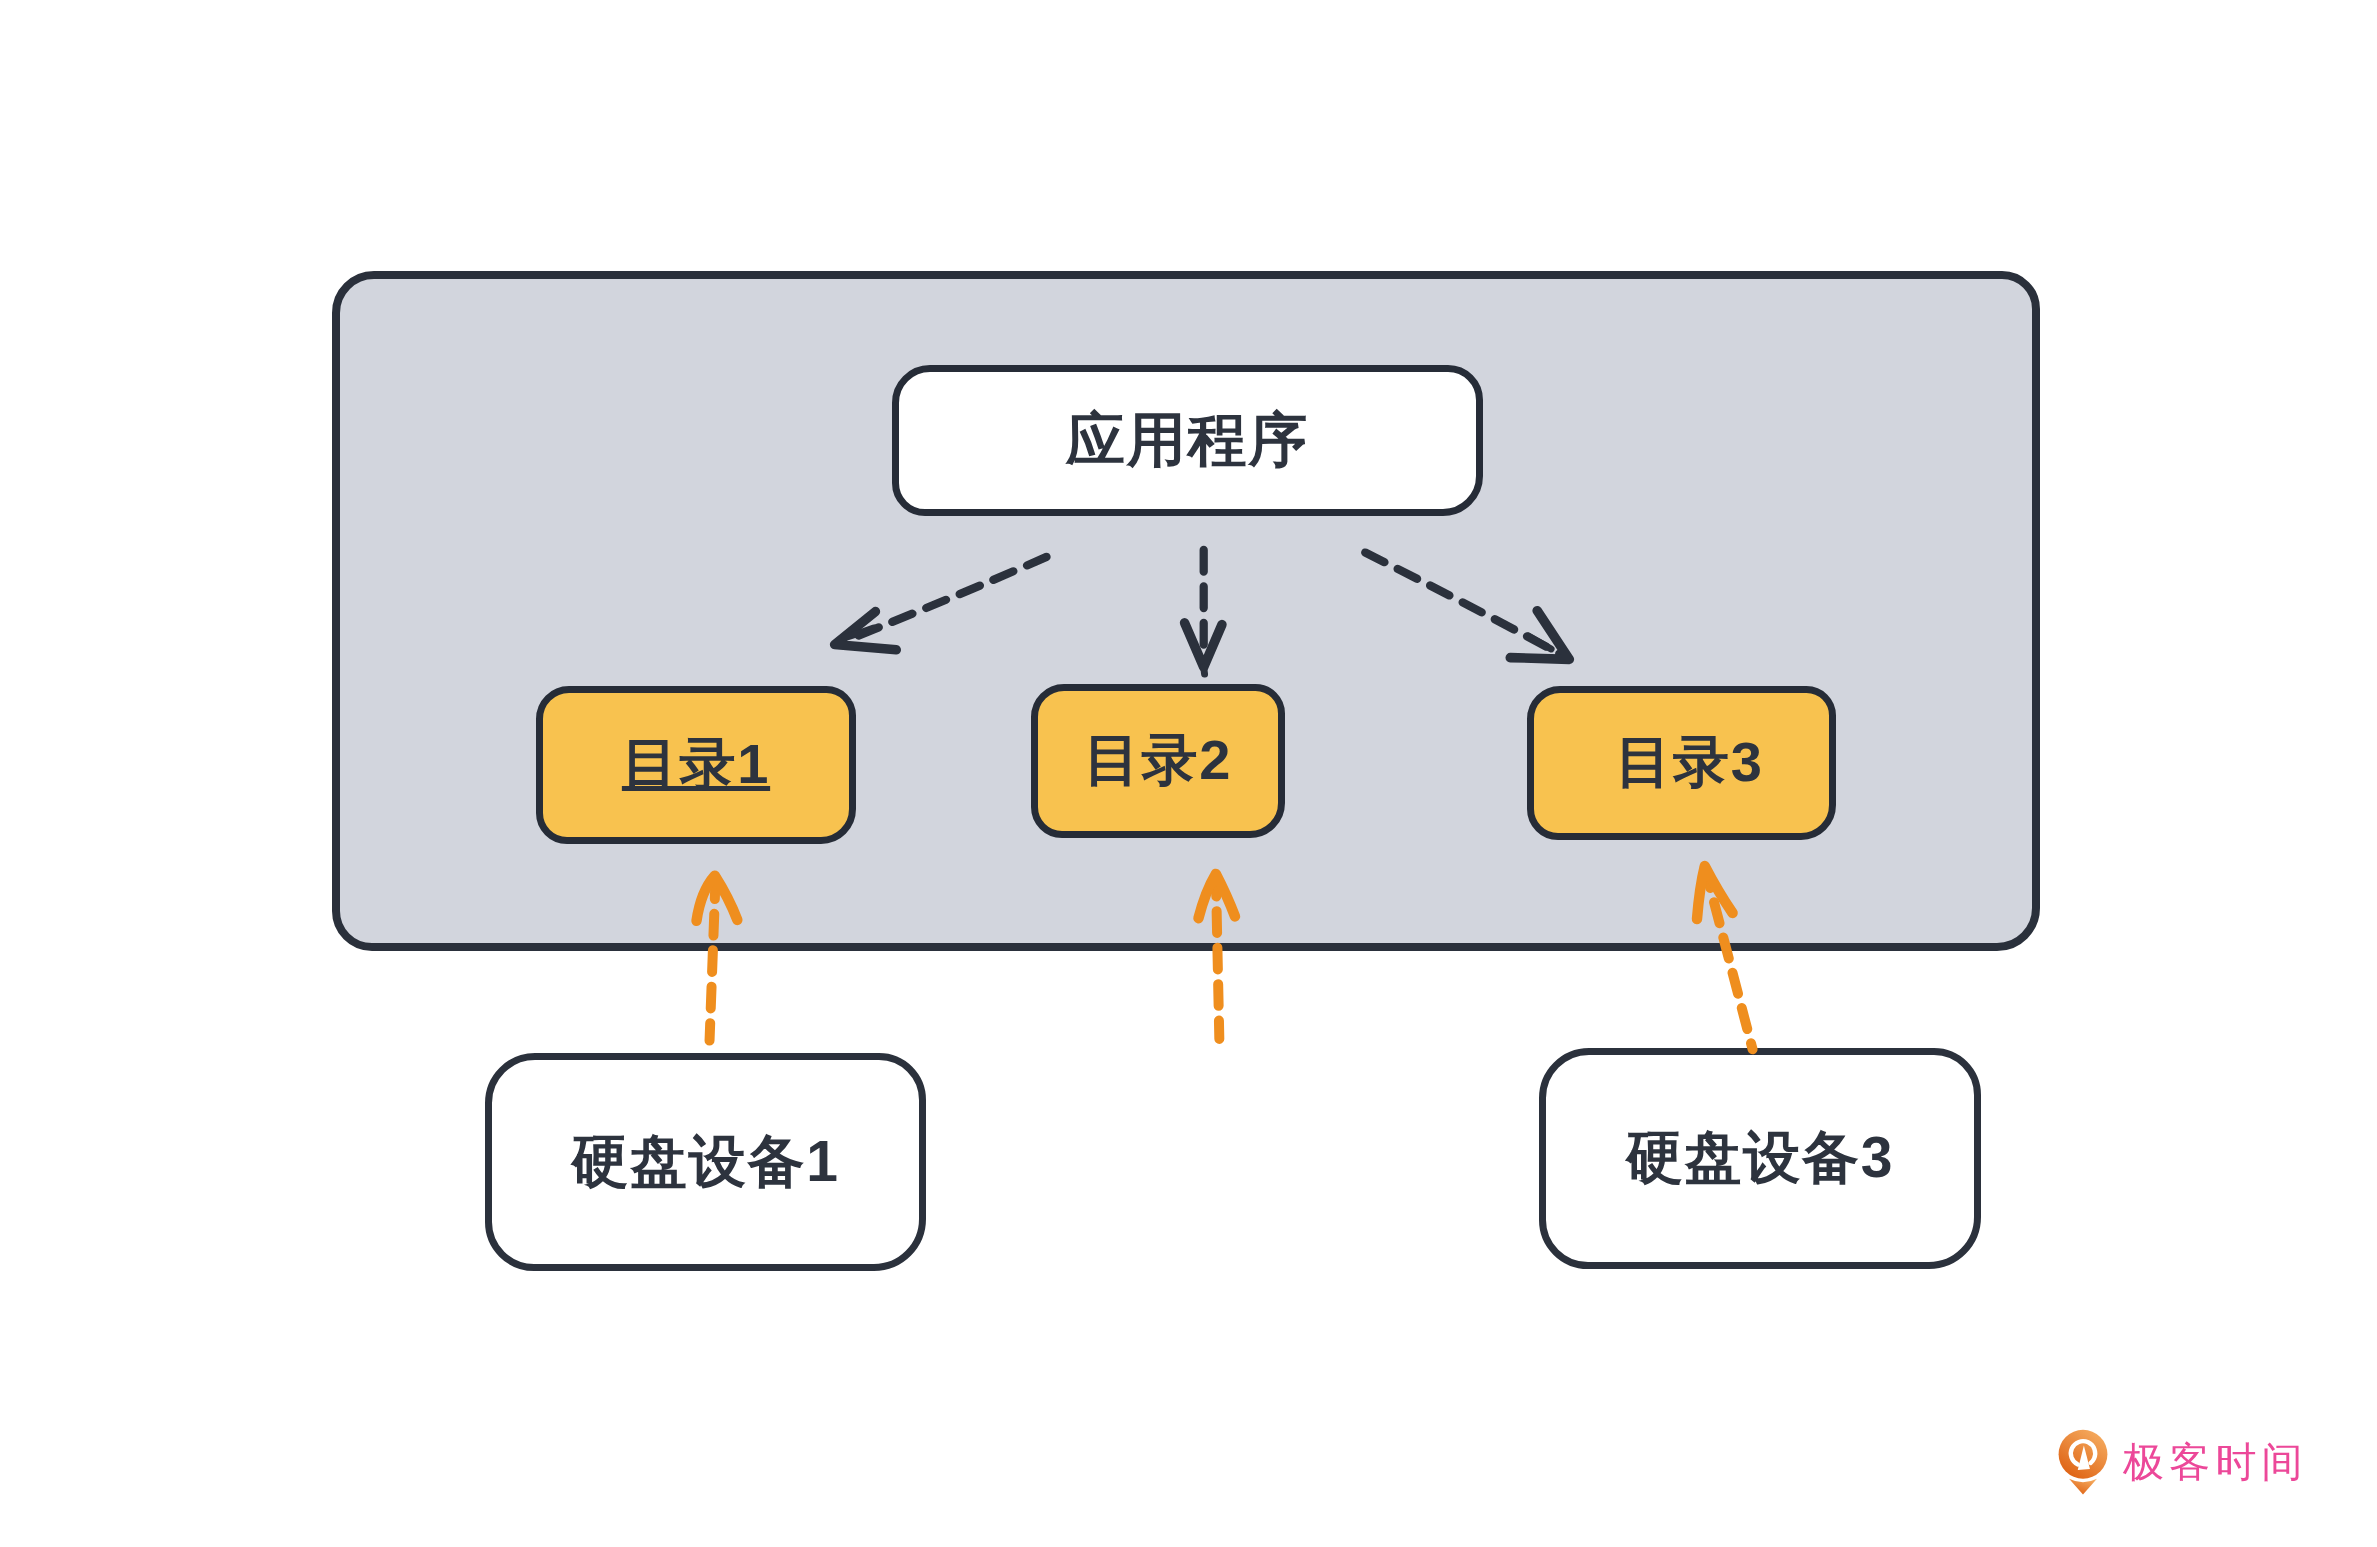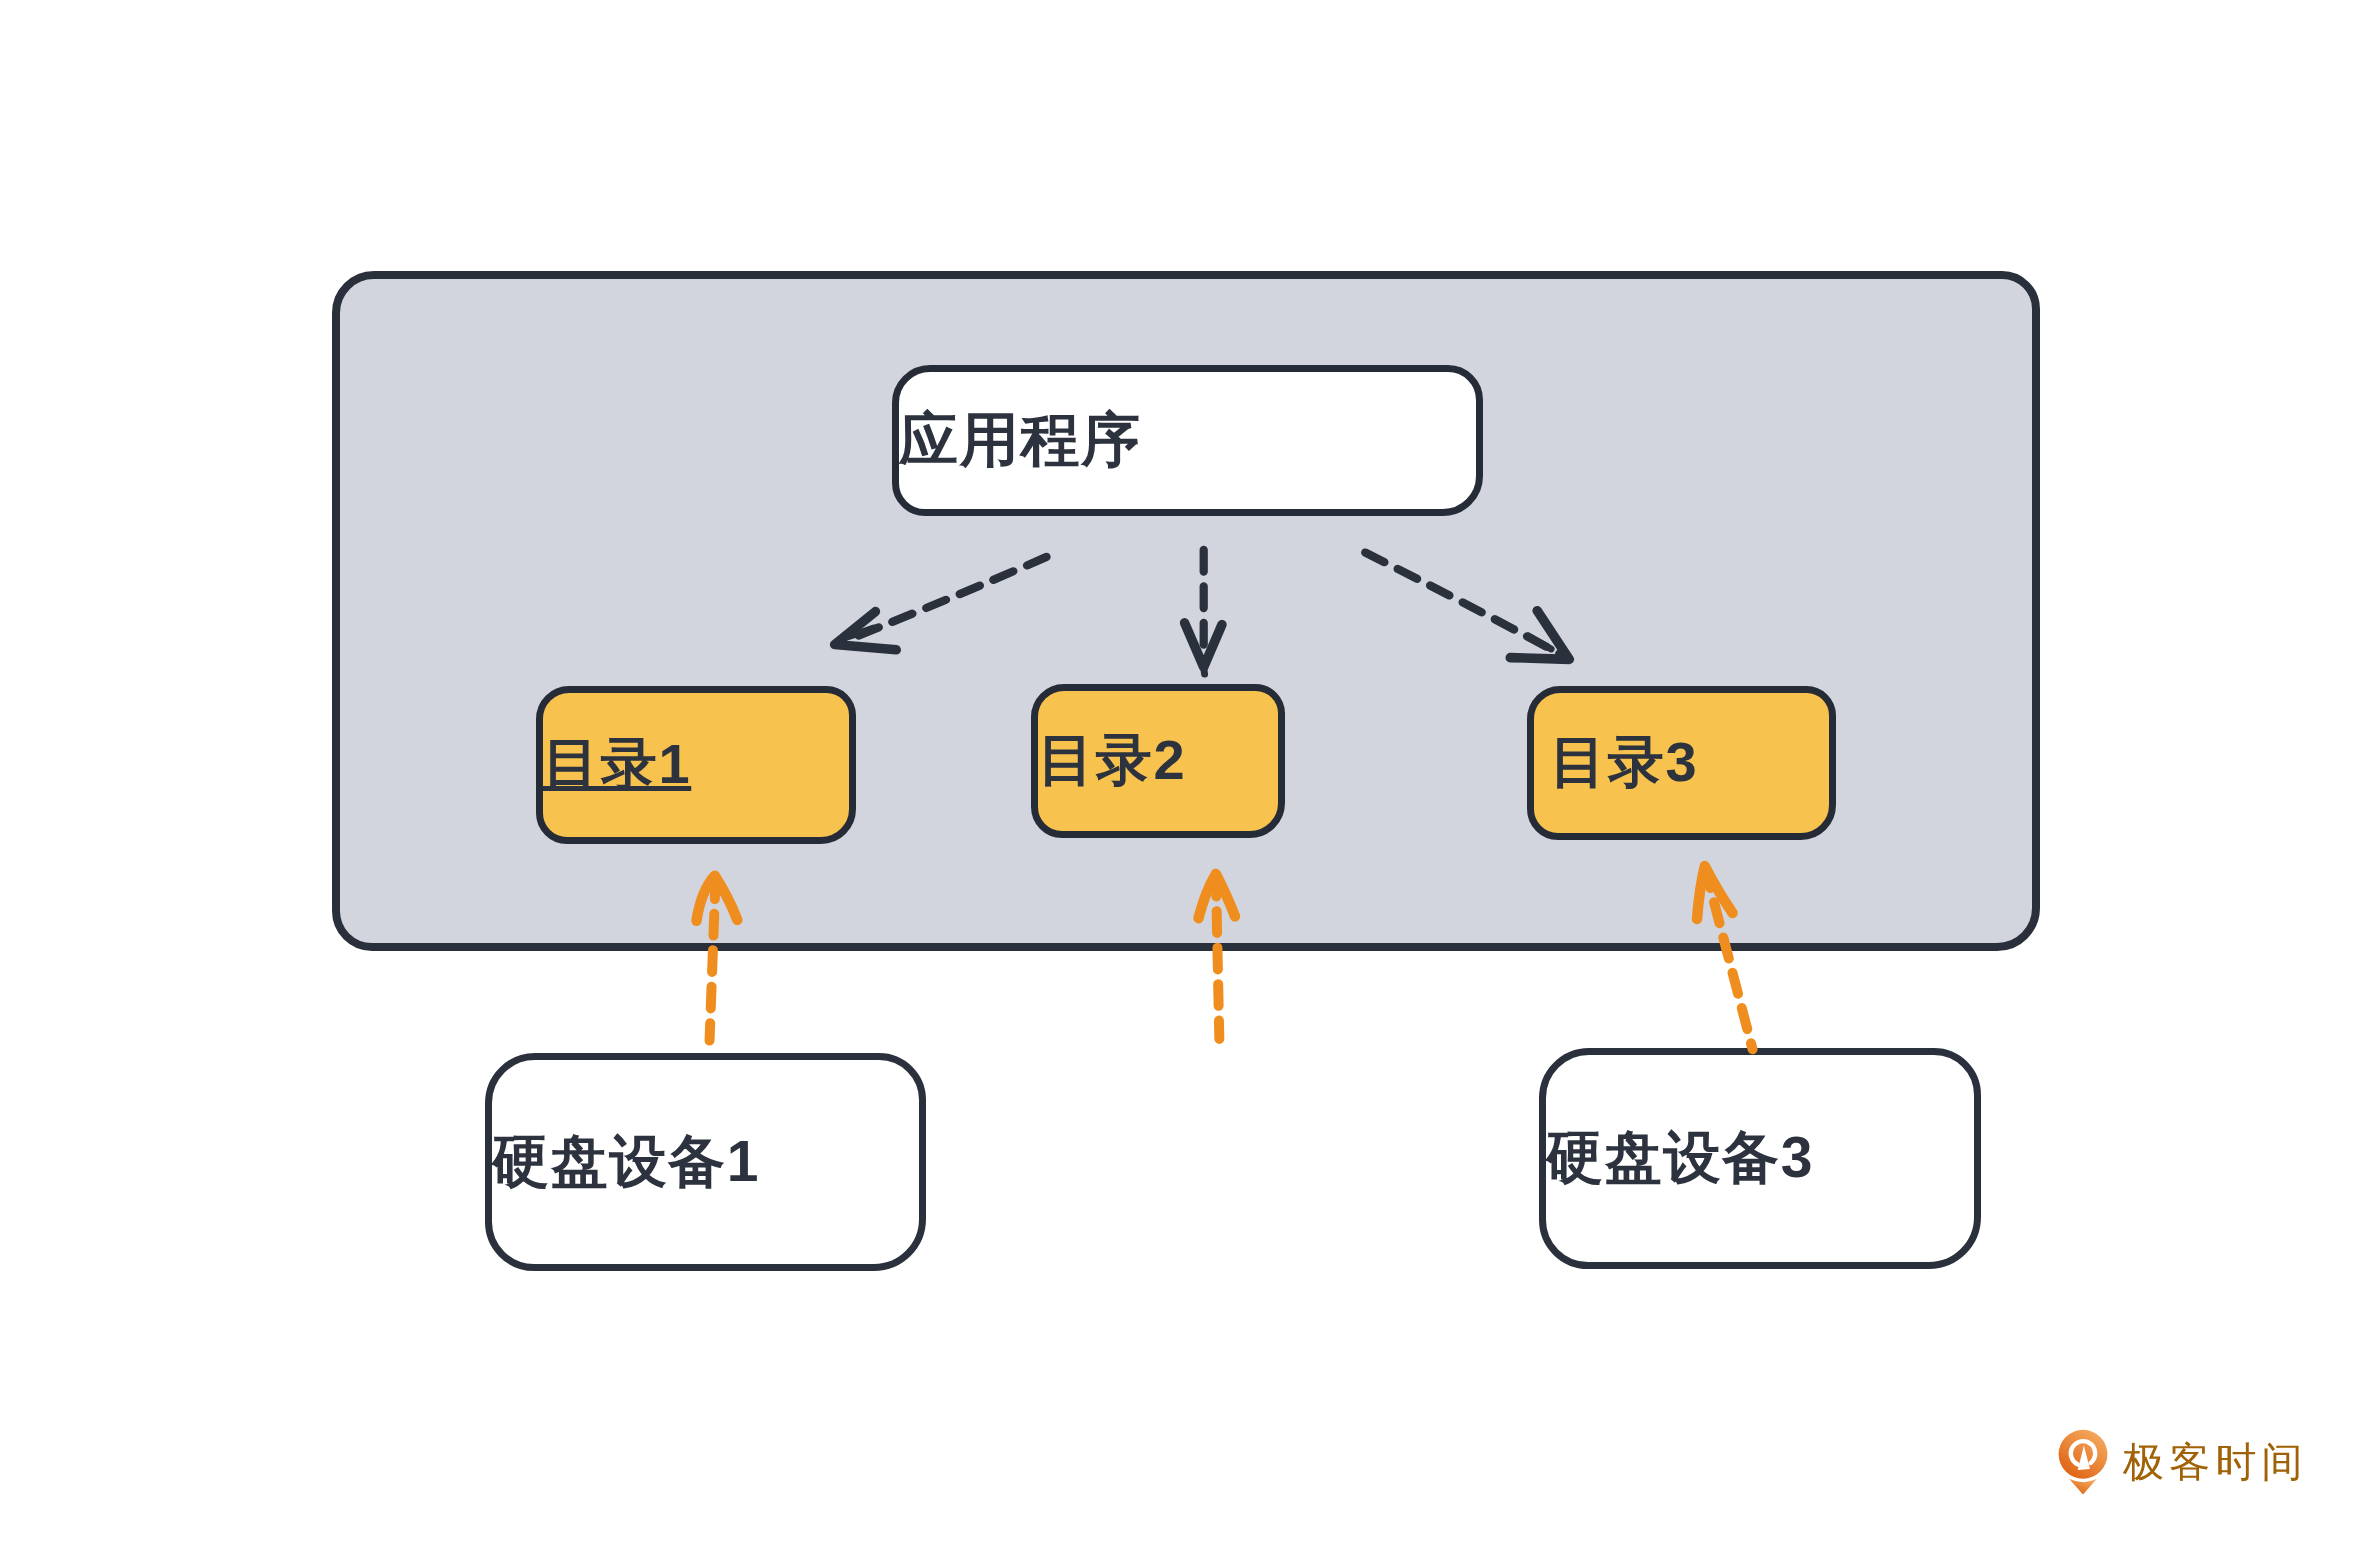--- a/index.html
+++ b/index.html
@@ -19,20 +19,21 @@
     background: #d2d5dd;
     border: 8.7px solid #2a303b;
     border-radius: 42px 38px 43px 40px;
     box-sizing: border-box;
   }
   
   .node {
     position: absolute;
     display: flex;
     align-items: center;
+    justify-content: center;
     box-sizing: border-box;
     color: #2d333e;
     font-weight: 600;
     letter-spacing: 1.7px;
   }
   .app-node {
     left: 892px; top: 365px;
     width: 591px; height: 151px;
     background: #ffffff;
     border: 7.8px solid #262c37;
@@ -72,21 +73,21 @@
 
   .logo {
     position: absolute;
     left: 2055px; top: 1428px;
     height: 69px;
     display: flex;
     align-items: center;
     gap: 12px;
   }
   .logo-text {
-    color: #a16207;
+    color: #ec4899;
     font-size: 41px;
     font-weight: 500;
     letter-spacing: 5.2px;
     white-space: nowrap;
   }
 </style>
 </head>
 <body>
 
 <div class="canvas">

